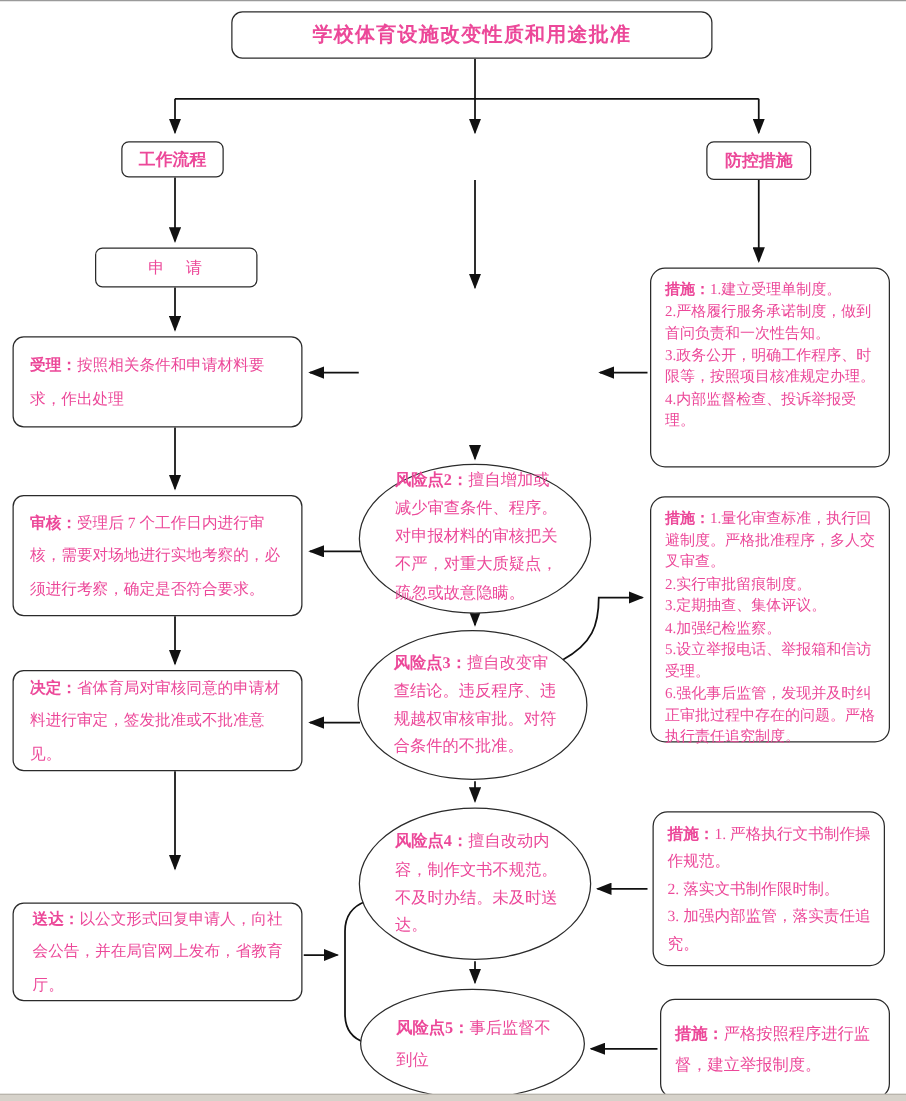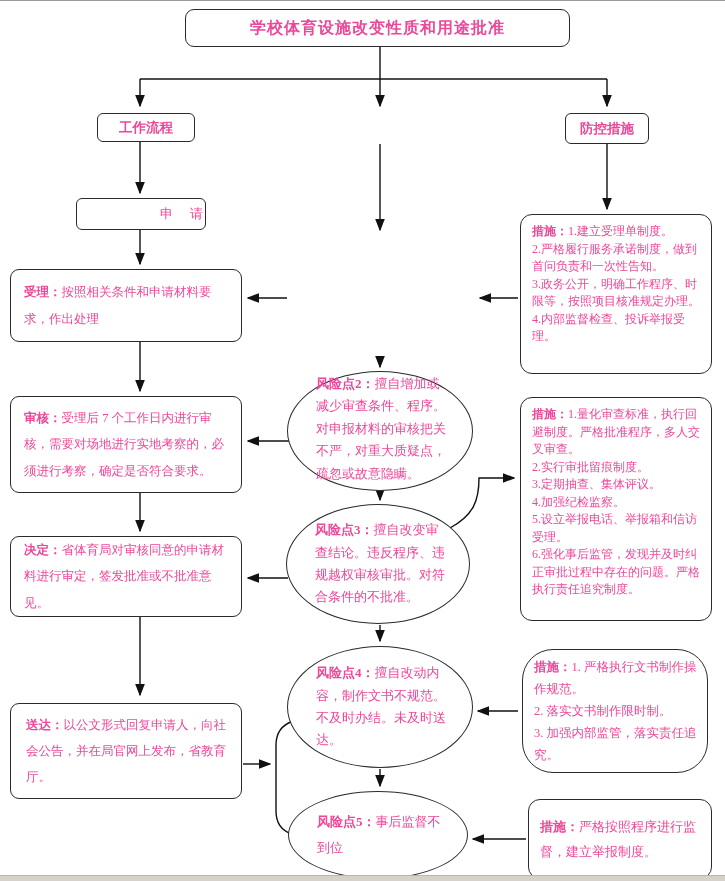--- a/index.html
+++ b/index.html
@@ -10,26 +10,26 @@
   }
   svg.wires{position:absolute;left:0;top:0;z-index:1;}
   .node{
     position:absolute;box-sizing:border-box;background:#fff;
     border:1.5px solid #2b2b2b;z-index:2;display:flex;align-items:center;
   }
   .rect{border-radius:9px;}
   .ellipse{border-radius:50%;}
   .title-box{justify-content:center;font-weight:bold;font-size:16px;letter-spacing:1px;}
   .hdr{justify-content:center;font-weight:bold;font-size:13.5px;border-radius:6px;}
-  .apply{justify-content:flex-end;font-size:13px;letter-spacing:2px;}
+  .apply{justify-content:center;font-size:13px;letter-spacing:2px;}
   .pbox{padding:6px 12px 6px 13px;font-size:12.5px;line-height:2.1;}
   .pbox p,.mbox p,.ebox p{margin:0;}
   .ebox{padding:8px 24px 8px 28px;font-size:13px;line-height:1.72;}
   .mbox{font-size:12px;line-height:1.46;align-items:flex-start;padding:8px 8px 6px 11px;border-radius:12px;}
-  .mbox.m3{font-size:12.5px;line-height:1.75;align-items:center;border-radius:31px;}
+  .mbox.m3{font-size:12.5px;line-height:1.75;align-items:center;}
   .mbox.m4{font-size:13px;line-height:1.9;align-items:center;}
   b{font-weight:bold;margin-top:38px;}
   .items{white-space:pre-line;}
   .bottom-edge{
     position:absolute;left:0;right:0;bottom:0;height:6px;
     background:#d6d2ca;border-top:1px solid #b9b5ad;z-index:3;
   }
 </style>
 </head>
 <body>
@@ -75,21 +75,21 @@
       <path d="M293,720 Q276,726 276,744 L276,810 Q276,828 292,833"></path>
       <path d="M243,763 L270,763" marker-end="url(#ah)"></path>
       <path d="M526,838 L473,838" marker-end="url(#ah)"></path>
     </g>
   </svg>
 
   <div class="node rect title-box" style="left:185px;top:8px;width:385px;height:38px;">
     <span>学校体育设施改变性质和用途批准</span>
   </div>
 
-  <div class="node hdr" style="left:97px;top:112px;width:98px;height:29px;justify-content:center;">
+  <div class="node hdr" style="left:97px;top:112px;width:82px;height:29px;justify-content:center;">
     <span>工作流程</span>
   </div>
   <div class="node hdr" style="left:565px;top:112px;width:84px;height:31px;">
     <span>防控措施</span>
   </div>
 
   <div class="node rect apply" style="left:76px;top:197px;width:130px;height:32px;border-radius:6px;">
     <span>申　请</span>
   </div>
 
@@ -98,21 +98,21 @@
   </div>
 
   <div class="node rect pbox" style="left:10px;top:395px;width:232px;height:97px;">
     <p><b>审核：</b><span>受理后 7 个工作日内进行审核，需要对场地进行实地考察的，必须进行考察，确定是否符合要求。</span></p>
   </div>
 
   <div class="node rect pbox" style="left:10px;top:535px;width:232px;height:81px;">
     <p><b>决定：</b><span>省体育局对审核同意的申请材料进行审定，签发批准或不批准意见。</span></p>
   </div>
 
-  <div class="node rect pbox" style="left:10px;top:702px;width:232px;height:96px;padding-left:15px;">
+  <div class="node rect pbox" style="left:10px;top:721px;width:232px;height:79px;padding-left:15px;">
     <p><b>送达：</b><span>以公文形式回复申请人，向社会公告，并在局官网上发布，省教育厅。</span></p>
   </div>
 
 
   <div class="node ellipse ebox" style="left:287px;top:370px;width:186px;height:120px;padding-top:4px;">
     <p><b>风险点2：</b><span>擅自增加或减少审查条件、程序。对申报材料的审核把关不严，对重大质疑点，疏忽或故意隐瞒。</span></p>
   </div>
 
   <div class="node ellipse ebox" style="left:286px;top:503px;width:184px;height:120px;">
     <p><b>风险点3：</b><span>擅自改变审查结论。违反程序、违规越权审核审批。对符合条件的不批准。</span></p>
@@ -126,21 +126,21 @@
     <p><b>风险点5：</b><span>事后监督不到位</span></p>
   </div>
 
   <div class="node mbox" style="left:520px;top:213px;width:192px;height:160px;">
     <p><b>措施：</b><span class="items">1.建立受理单制度。
 2.严格履行服务承诺制度，做到首问负责和一次性告知。
 3.政务公开，明确工作程序、时限等，按照项目核准规定办理。
 4.内部监督检查、投诉举报受理。</span></p>
   </div>
 
-  <div class="node mbox" style="left:520px;top:396px;width:192px;height:224px;">
+  <div class="node mbox" style="left:520px;top:396px;width:192px;height:197px;">
     <p><b>措施：</b><span class="items">1.量化审查标准，执行回避制度。严格批准程序，多人交叉审查。
 2.实行审批留痕制度。
 3.定期抽查、集体评议。
 4.加强纪检监察。
 5.设立举报电话、举报箱和信访受理。
 6.强化事后监管，发现并及时纠正审批过程中存在的问题。严格执行责任追究制度。</span></p>
   </div>
 
   <div class="node mbox m3" style="left:522px;top:648px;width:186px;height:124px;">
     <p><b>措施：</b><span class="items">1. 严格执行文书制作操作规范。

